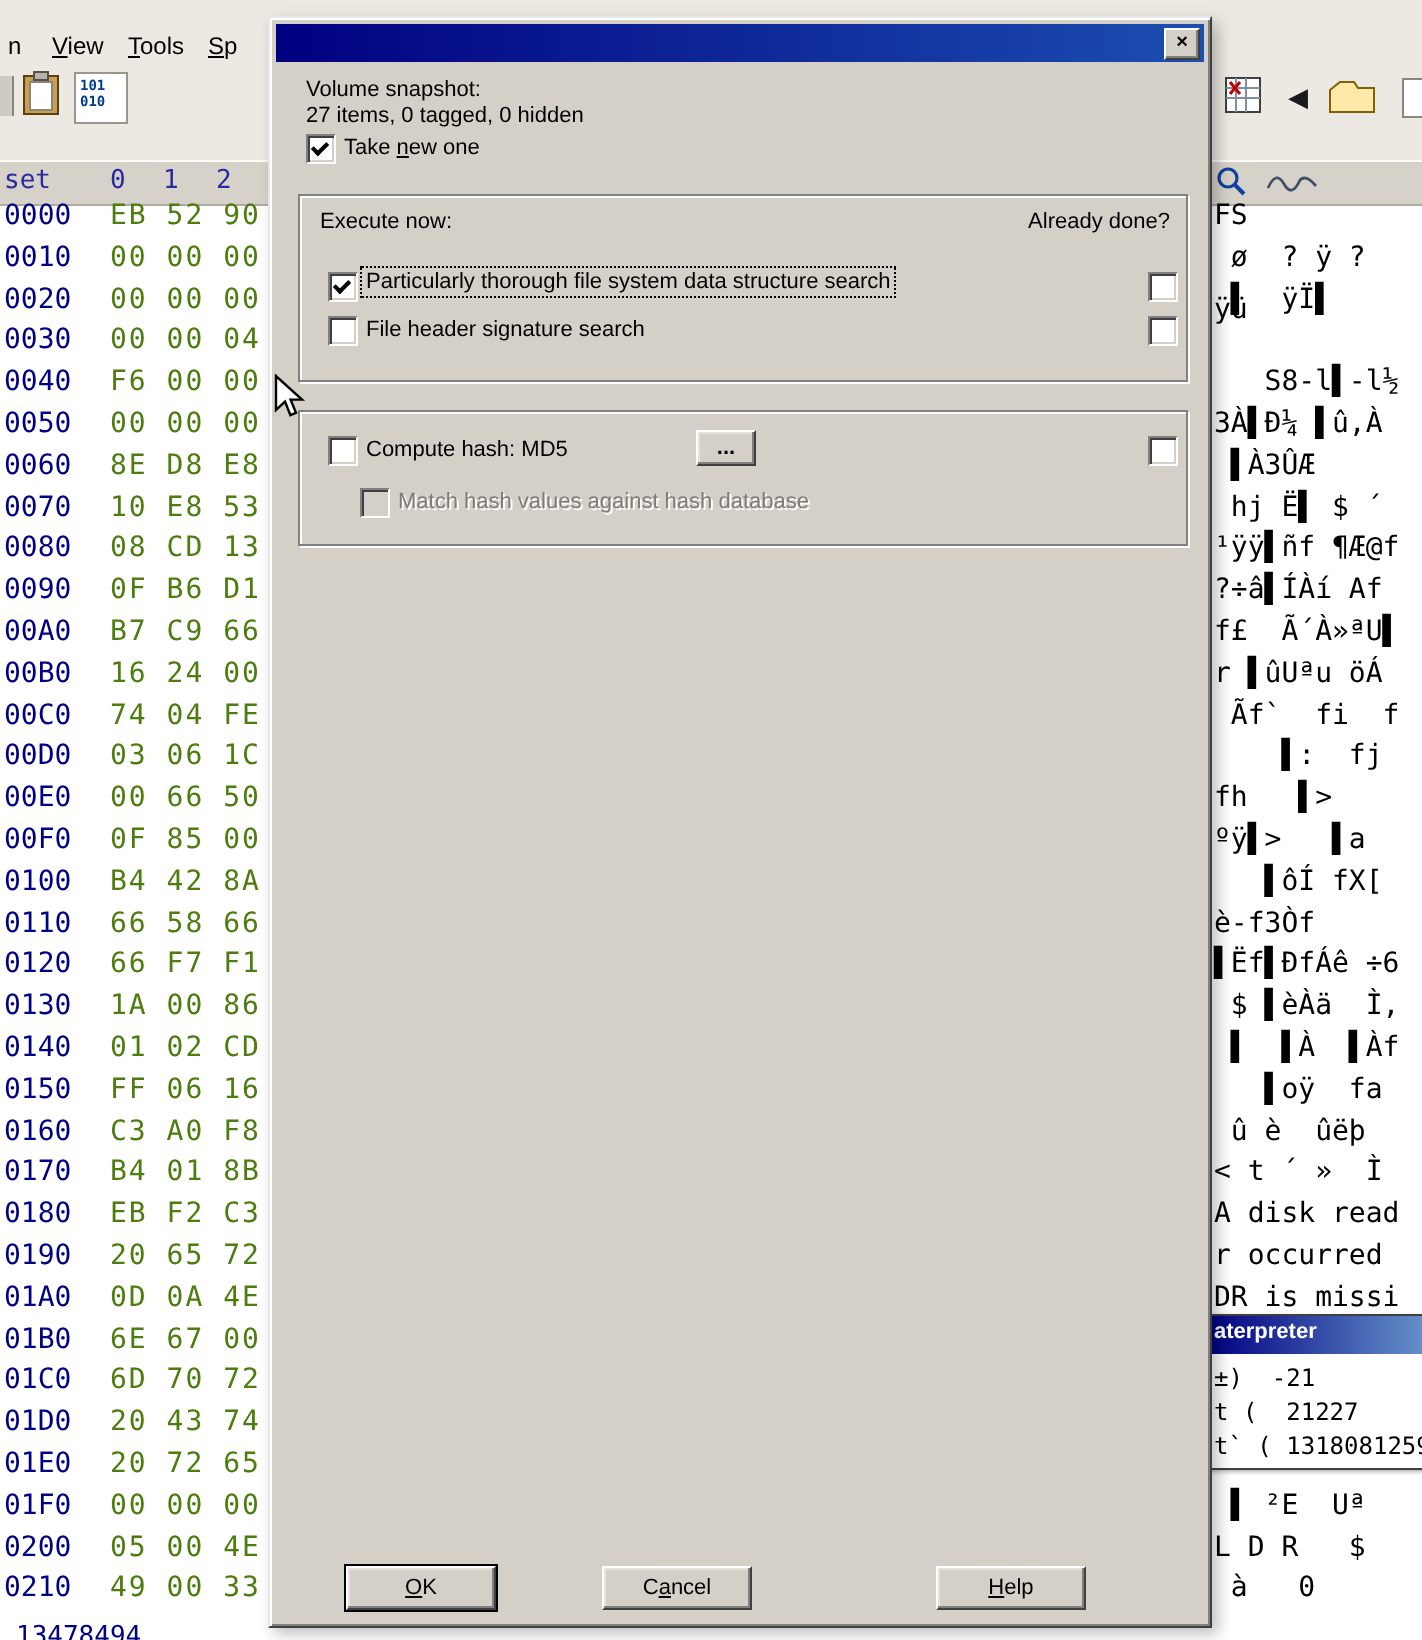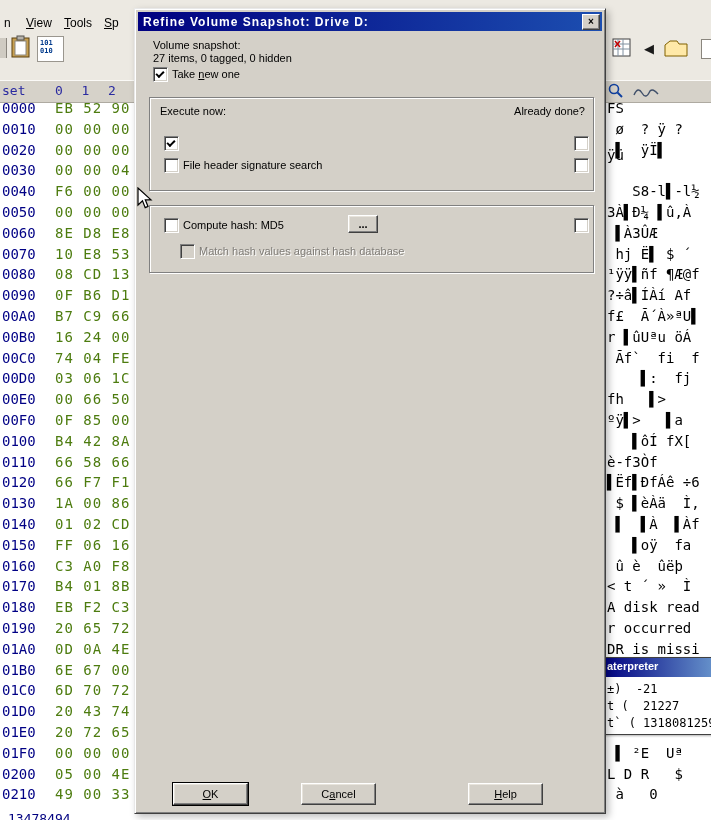--- a/index.html
+++ b/index.html
@@ -210,35 +210,35 @@
         <div class="interp-row" style="top: 24px;">±)  -21</div>
         <div class="interp-row" style="top: 41px;">t (  21227</div>
         <div class="interp-row" style="top: 58px;">t` ( 1318081259</div>
       </div>
   </div>
 
   <div class="status">13478494</div>
 
   <div class="dialog">
     <div class="titlebar">
-      <span class="title-text">Refine Volume Snapshot: Drive D:</span>
       <span class="close">×</span>
     </div>
 
     <div class="lbl" style="left:18px;top:30px">Volume snapshot:</div>
     <div class="lbl" style="left:18px;top:43px">27 items, 0 tagged, 0 hidden</div>
 
     <span class="cb checked" style="left:18px;top:58px"></span>
     <div class="lbl" style="left:37px;top:59px"><span>Take </span><span class="mn">n</span><span>ew one</span></div>
 
     <div class="grp" style="left:14px;top:88px;width:443px;height:92px">
       <div class="lbl" style="left:10px;top:7px">Execute now:</div>
       <div class="lbl" style="right:8px;top:7px">Already done?</div>
 
       <span class="cb checked" style="left:14px;top:38px"></span>
+      <div class="lbl focusrect" style="left:31px;top:36px">Particularly thorough file system data structure search</div>
       <span class="cb" style="left:424px;top:38px"></span>
 
       <span class="cb" style="left:14px;top:60px"></span>
       <div class="lbl" style="left:33px;top:61px">File header signature search</div>
       <span class="cb" style="left:424px;top:60px"></span>
     </div>
 
     <div class="grp" style="left:14px;top:196px;width:443px;height:66px">
       <span class="cb" style="left:14px;top:12px"></span>
       <div class="lbl" style="left:33px;top:13px">Compute hash: MD5</div>

